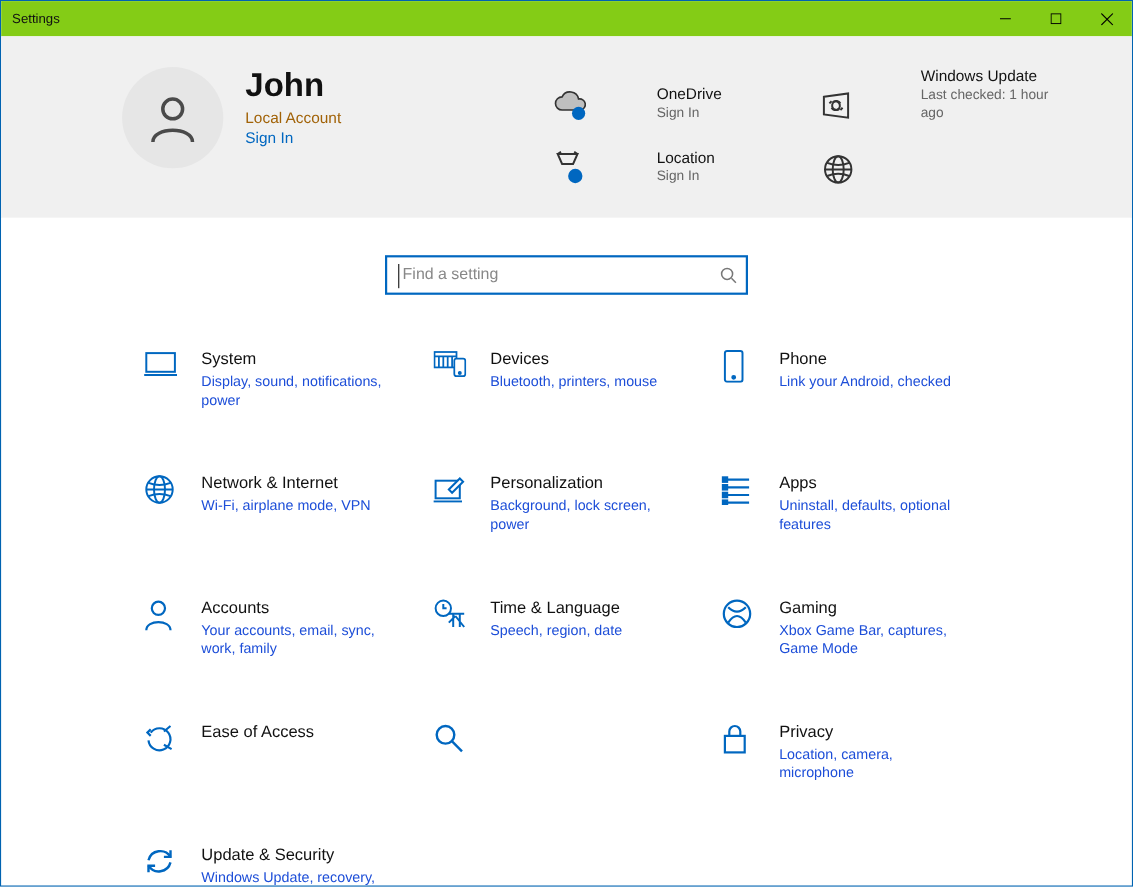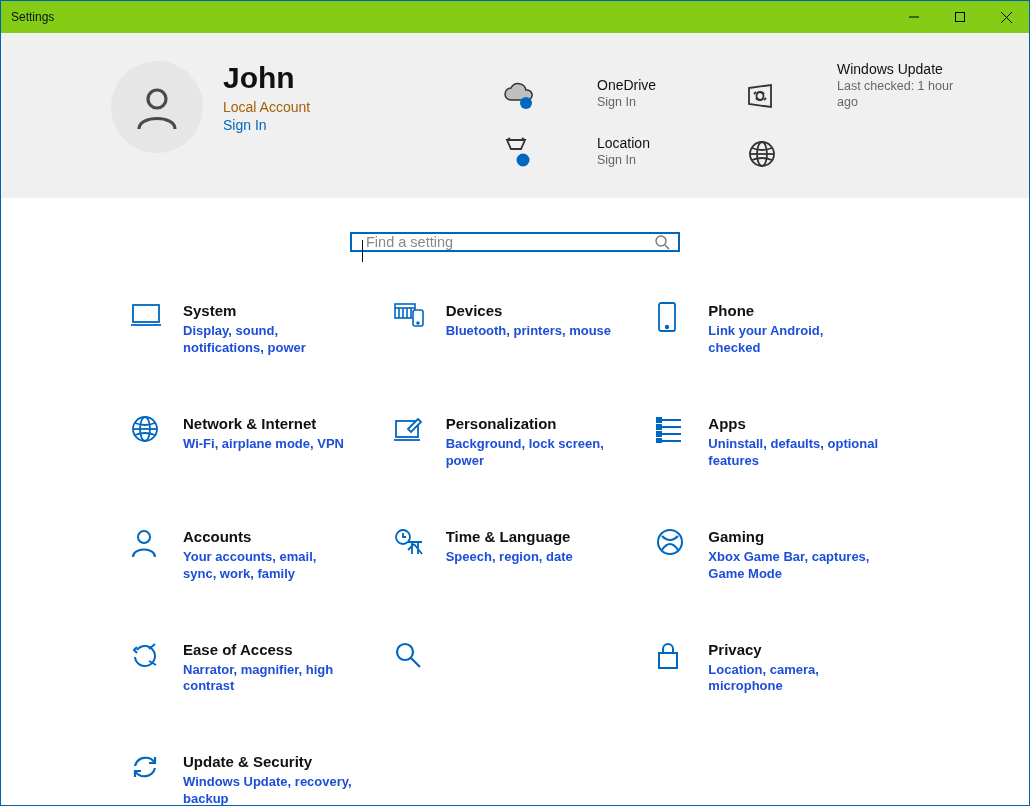--- a/index.html
+++ b/index.html
@@ -15,26 +15,26 @@
   .avatar { width:92px; height:92px; border-radius:50%; background:#e6e6e6; display:flex; align-items:center; justify-content:center; margin-right:20px;}
   .username { font-size:30px; font-weight:600; }
   .acct-type { font-size:14px; color:#a16207; margin-top:4px;}
   .signin-link { font-size:14px; color:#0067c0; margin-top:2px; }
   .tiles { display:grid; grid-template-columns: 1fr 1fr; column-gap:30px; row-gap:24px; flex:1; }
   .tile { display:flex; align-items:flex-end;gap:46px; }
   .tile .ticon { width:34px; display:flex; justify-content:center; margin-right:16px; padding-top:2px;}
   .tile-title { font-size:14px; font-weight:400;}
   .tile-sub { font-size:12.5px; color:#666; margin-top:2px; line-height:1.25;}
   .searchwrap { display:flex; justify-content:center; padding: 34px 0 50px 0; background:#fff;}
-  .search { width:330px; height:20px; border:2px solid #0067c0; display:flex; align-items:center; padding:0 8px 0 10px; position:relative;}
+  .search { width:330px; height:36px; border:2px solid #0067c0; display:flex; align-items:center; padding:0 8px 0 10px; position:relative;}
   .search input { border:none; outline:none; flex:1; font-size:14.5px; color:#111; background:transparent;}
   .search input::placeholder { color:#888; }
   .search .caret { position:absolute; left:10px; top:6px; width:1px; height:22px; background:#111;}
   .grid { padding: 0 130px 30px 130px; display:grid; grid-template-columns: repeat(3, 1fr); column-gap:20px; row-gap:58px;}
-  .cat { display:flex;font-weight:bold; }
+  .cat { display:flex; }
   .cat .cicon { width:34px; margin-right:18px; padding-top:0;}
   .cat-title { font-size:15px; }
   .cat-sub { font-size:13px; color:#1d4ed8; margin-top:4px; line-height:1.3; max-width:170px;}
   svg { display:block; }
 </style>
 </head>
 <body>
 
 <div class="titlebar">
   <div class="title">Settings</div>
@@ -281,21 +281,20 @@
   <div class="cat">
     <div class="cicon">
       <svg width="30" height="28" viewBox="0 0 30 28" fill="none" stroke="#0067c0" stroke-width="2">
         <path d="M4 16 a10 10 0 1 0 2 -7"></path>
         <path d="M6 6 l-3 3 l3 3" fill="none"></path>
         <path d="M18 8 l6 -5 M18 20 l7 4"></path>
       </svg>
     </div>
     <div>
         <div class="cat-title">Ease of Access</div>
-    <div class="cat-sub">Narrator, magnifier, high contrast</div>
       </div>
   </div>
 
   <div class="cat">
     <div class="cicon">
       <svg width="28" height="28" viewBox="0 0 28 28" fill="none" stroke="#0067c0" stroke-width="2.2">
         <circle cx="11" cy="11" r="8"></circle>
           <line x1="17" y1="17" x2="26" y2="26"></line>
       </svg>
     </div>

